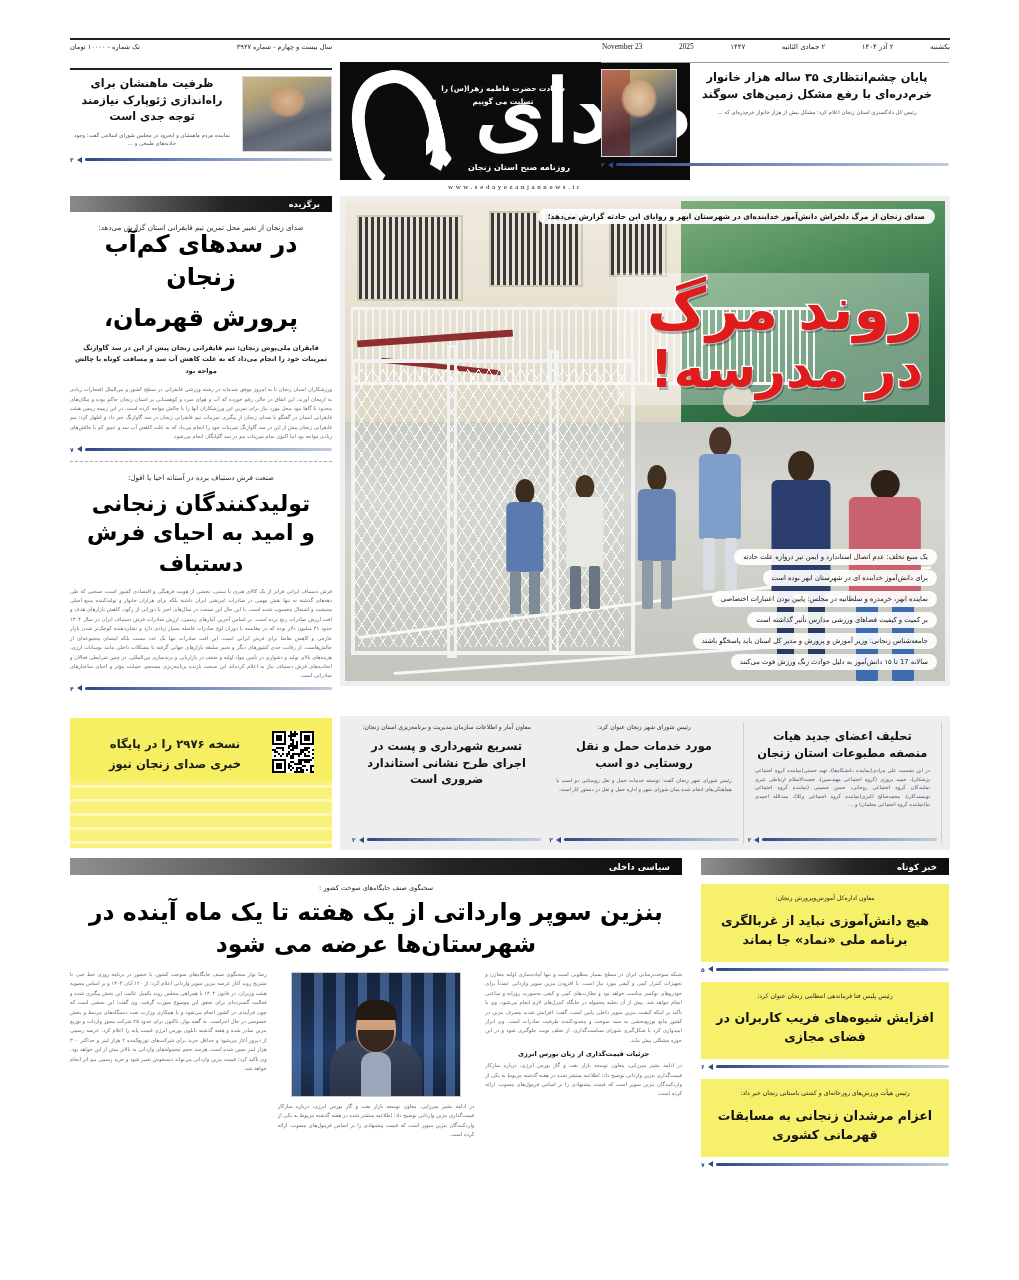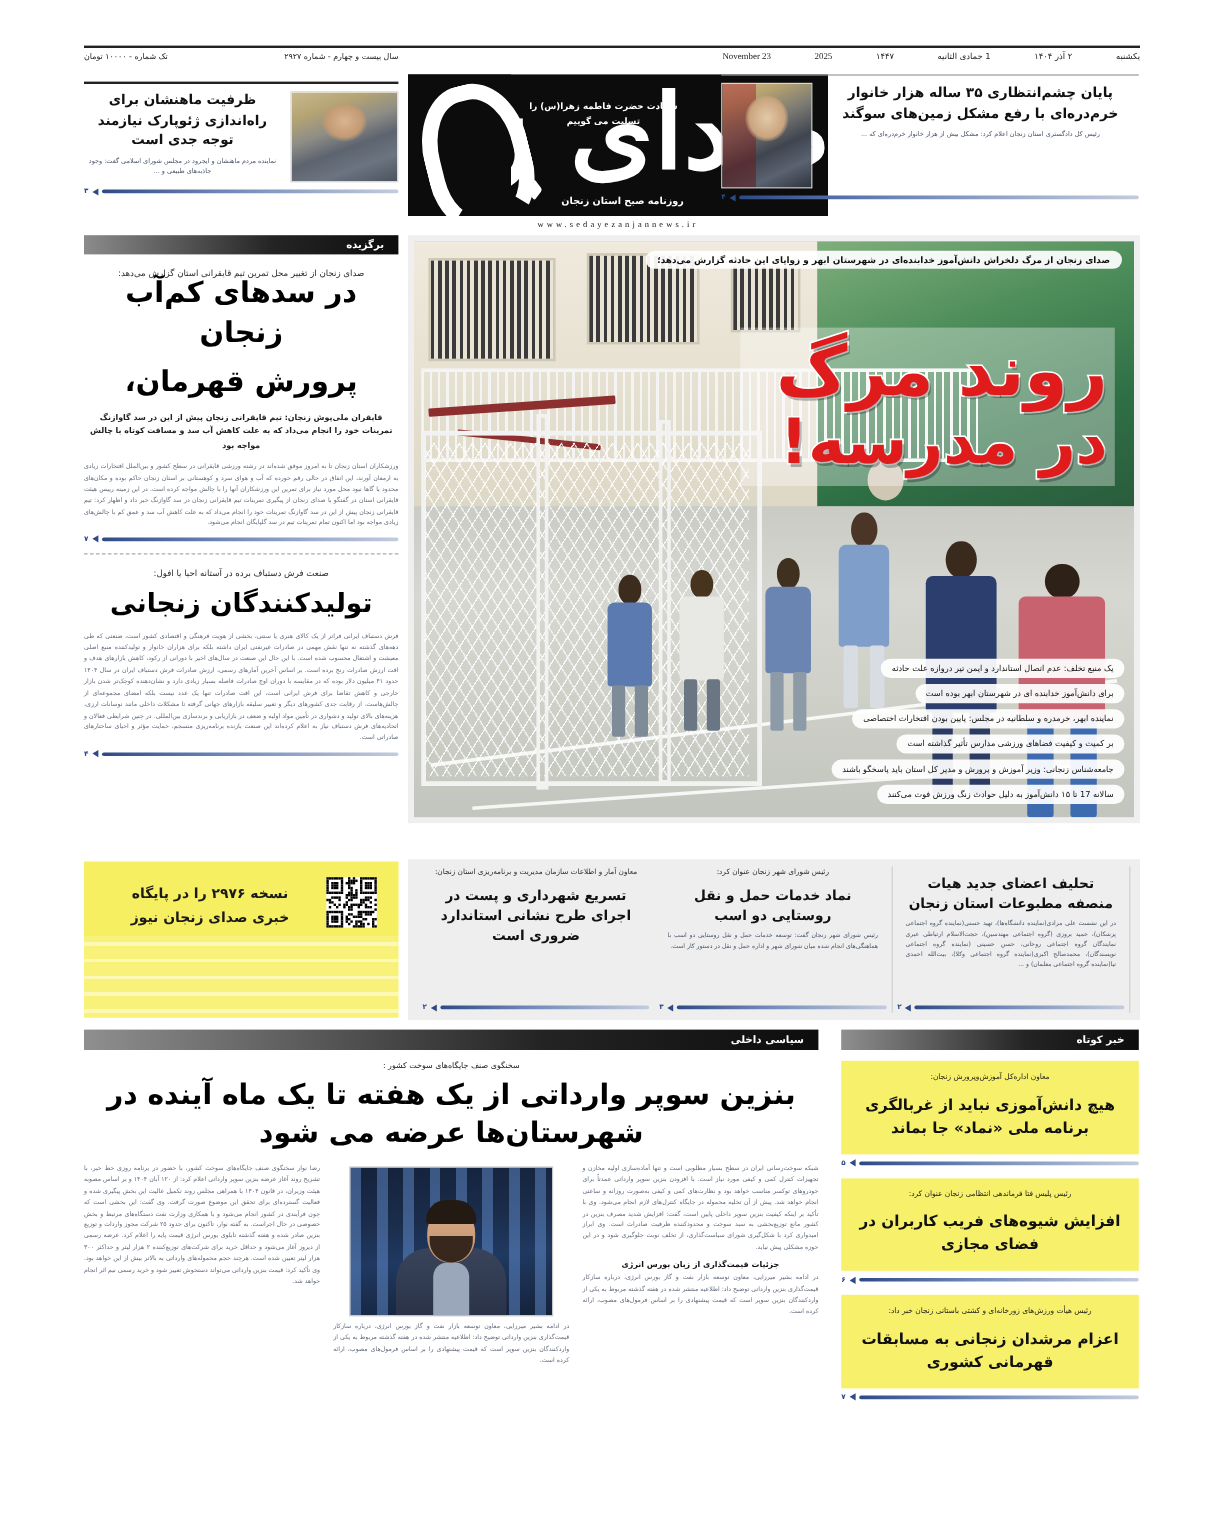--- a/index.html
+++ b/index.html
@@ -324,21 +324,21 @@
 
   <div class="topbar">
     <div class="line-top"></div>
     <div class="left-meta">
       <span>سال بیست و چهارم - شماره ۲۹۲۷</span>
       <span>تک شماره - ۱۰۰۰۰ تومان</span>
     </div>
     <div class="right-meta">
       <span>یکشنبه</span>
       <span>۲ آذر ۱۴۰۴</span>
-      <span>1 جمادی الثانیه</span>
+      <span>۲ جمادی الثانیه</span>
       <span>۱۴۴۷</span>
       <span class="lat">2025</span>
       <span class="lat">November 23</span>
     </div>
   </div>
 
   <div class="teaser teaser-left">
     <div class="flexrow">
       <div class="teaser-photo">
         <div class="ph ph-man1"></div>
@@ -399,20 +399,21 @@
           <div class="tri"></div>
         <span class="num">۷</span>
       </div>
     </div>
 
     <div class="divider-dash"></div>
 
     <div>
       <div class="kicker">صنعت فرش دستباف برده در آستانه احیا یا افول:</div>
       <div class="lead-title two">تولیدکنندگان زنجانی</div>
+      <div class="lead-title two" style="margin-top:-10px;">و امید به احیای فرش دستباف</div>
       <div class="blurtext" style="margin-top:7px;">فرش دستباف ایرانی فراتر از یک کالای هنری یا سنتی، بخشی از هویت فرهنگی و اقتصادی کشور است، صنعتی که طی دهه‌های گذشته نه تنها نقش مهمی در صادرات غیرنفتی ایران داشته بلکه برای هزاران خانوار و تولیدکننده منبع اصلی معیشت و اشتغال محسوب شده است. با این حال این صنعت در سال‌های اخیر با دورانی از رکود، کاهش بازارهای هدف و افت ارزش صادرات رنج برده است. بر اساس آخرین آمارهای رسمی، ارزش صادرات فرش دستباف ایران در سال ۱۴۰۴ حدود ۴۱ میلیون دلار بوده که در مقایسه با دوران اوج صادرات فاصله بسیار زیادی دارد و نشان‌دهنده کوچک‌تر شدن بازار خارجی و کاهش تقاضا برای فرش ایرانی است، این افت صادرات تنها یک عدد نیست بلکه امضای مجموعه‌ای از چالش‌هاست. از رقابت جدی کشورهای دیگر و تغییر سلیقه بازارهای جهانی گرفته تا مشکلات داخلی مانند نوسانات ارزی، هزینه‌های بالای تولید و دشواری در تأمین مواد اولیه و ضعف در بازاریابی و برندسازی بین‌المللی. در چنین شرایطی فعالان و اتحادیه‌های فرش دستباف نیاز به اعلام کرده‌اند این صنعت بازنده برنامه‌ریزی منسجم، حمایت مؤثر و احیای ساختارهای صادراتی است.</div>
       <div class="page-ref">
         <div class="arrow"></div>
           <div class="tri"></div>
         <span class="num">۴</span>
       </div>
     </div>
   </div>
 
   <div class="qrbox">
@@ -704,42 +705,42 @@
 
       <div class="bigred">
         <div class="band"></div>
         <div class="l1">روند مرگ</div>
         <div class="l2">در مدرسه!</div>
       </div>
 
       <div class="bullets">
         <div class="bullet">یک منبع تخلف: عدم اتصال استاندارد و ایمن تیر دروازه علت حادثه</div>
         <div class="bullet">برای دانش‌آموز خدابنده ای در شهرستان ابهر بوده است</div>
-        <div class="bullet">نماینده ابهر، خرمدره و سلطانیه در مجلس: پایین بودن افتخارات اختصاصی</div>
+        <div class="bullet">نماینده ابهر، خرمدره و سلطانیه در مجلس: پایین بودن اعتبارات اختصاصی</div>
         <div class="bullet">بر کمیت و کیفیت فضاهای ورزشی مدارس تأثیر گذاشته است</div>
         <div class="bullet">جامعه‌شناس زنجانی: وزیر آموزش و پرورش و مدیر کل استان باید پاسخگو باشند</div>
         <div class="bullet">سالانه 17 تا ۱۵ دانش‌آموز به دلیل حوادث زنگ ورزش فوت می‌کنند</div>
       </div>
     </div>
   </div>
 
   <div class="threerow">
     <div class="tbox">
       <div class="k">معاون آمار و اطلاعات سازمان مدیریت و برنامه‌ریزی استان زنجان:</div>
       <h4>تسریع شهرداری و پست در اجرای طرح نشانی استاندارد ضروری است</h4>
       <div class="bd"></div>
       <div class="page-ref">
         <div class="arrow"></div>
           <div class="tri"></div>
         <span class="num">۲</span>
       </div>
     </div>
     <div class="tbox">
       <div class="k">رئیس شورای شهر زنجان عنوان کرد:</div>
-      <h4>نماد خدمات حمل و نقل روستایی دو اسب</h4>
+      <h4>مورد خدمات حمل و نقل روستایی دو اسب</h4>
       <div class="bd">رئیس شورای شهر زنجان گفت: توسعه خدمات حمل و نقل روستایی دو اسب با هماهنگی‌های انجام شده میان شورای شهر و اداره حمل و نقل در دستور کار است.</div>
       <div class="page-ref">
         <div class="arrow"></div>
           <div class="tri"></div>
         <span class="num">۳</span>
       </div>
     </div>
     <div class="tbox">
       <div class="k"></div>
       <h4>تحلیف اعضای جدید هیات منصفه مطبوعات استان زنجان</h4>

